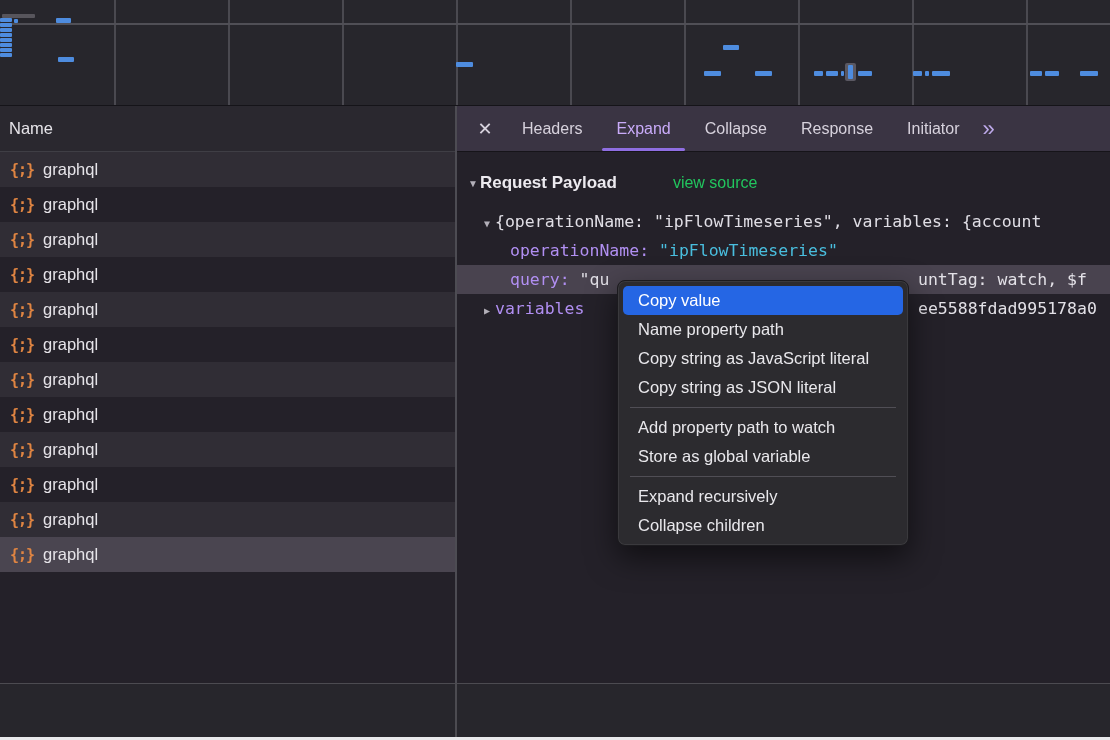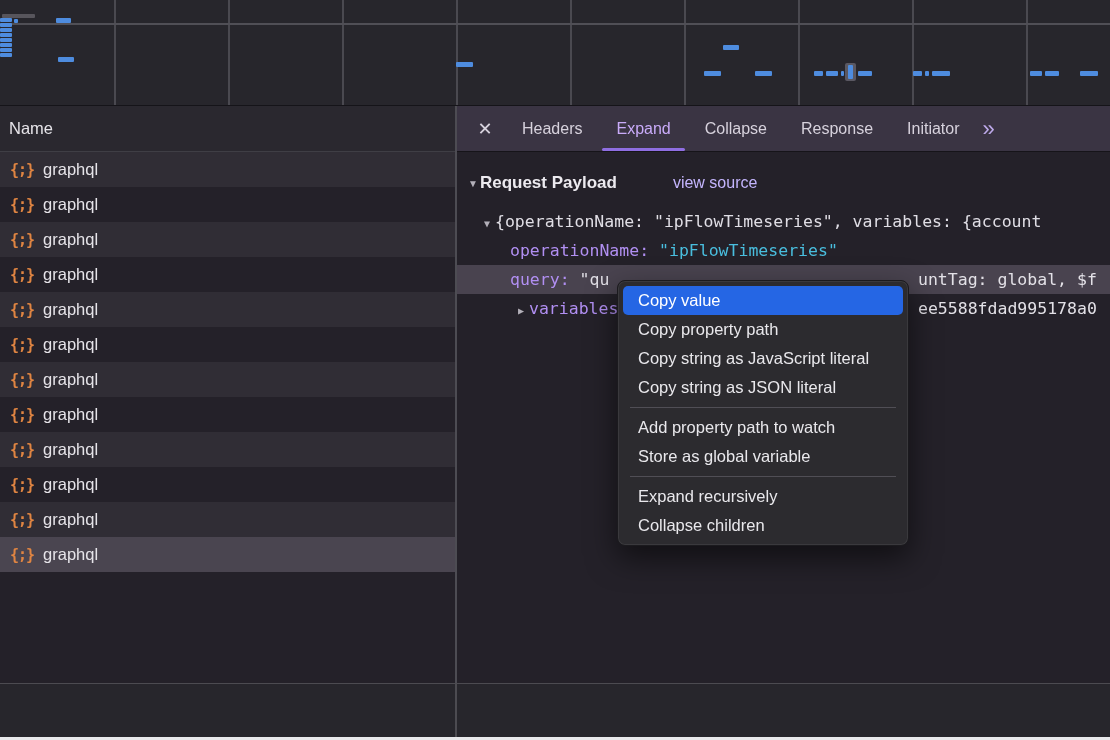--- a/index.html
+++ b/index.html
@@ -36,29 +36,29 @@
   .tab { display:flex; align-items:center; padding:0 17px; color:#d7d2dd; font-size:16px; position:relative; cursor:pointer; }
   .tab.active { color:var(--tab-active); }
   .tab.active::after { content:""; position:absolute; left:3px; right:3px; bottom:0; height:3px; border-radius:2px; background:var(--tab-underline); }
   .tab-more { display:flex; align-items:center; padding:0 10px 0 6px; color:#bda9ea; font-size:22px; cursor:pointer; }
 
   
   .payload { padding-top:15px; position:relative; }
   .section-header { height:32px; display:flex; align-items:center; padding-left:11px; }
   .tri { color:#b3b0b9; font-size:10px; margin-right:2px; }
   .section-title { color:#eceaef; font-size:17px; font-weight:bold; }
-  .view-source { color:#c4b5fd; font-size:16px; margin-left:56px; cursor:pointer; }
+  .view-source { color:#22c55e; font-size:16px; margin-left:56px; cursor:pointer; }
   .tree { margin-top:8px; font-family:"DejaVu Sans Mono", monospace; font-size:16.5px; color:#e0dee5; }
   .tree-row { height:29px; line-height:29px; white-space:nowrap; overflow:hidden; position:relative; }
   .tree-row .tw { color:#b3b0b9; font-size:10px; display:inline-block; width:16px; text-align:center; }
   .tree-row .key { color:var(--key-purple); }
   .tree-row .str { color:var(--string-cyan); }
   .tree-row.r1 { padding-left:22px; }
   .tree-row.r2, .tree-row.r3 { padding-left:53px; }
-  .tree-row.r4 { padding-left:56px; }
+  .tree-row.r4 { padding-left:22px; }
   .tree-row.highlight { background:#49434f; }
   .frag-right { position:absolute; left:461px; top:0; color:#e3e1e7; }
 
   
   .footer { position:absolute; top:683px; left:0; right:0; bottom:3px; background:#27262c; border-top:1.5px solid #4c4b51; }
   .footer .footer-divider { position:absolute; left:455px; top:0; bottom:0; width:2px; background:#4c4b51; }
   .bottom-strip { position:absolute; left:0; right:0; bottom:0; height:3px; background:#e9e9ec; }
 
   
   .context-menu { position:absolute; left:617px; top:280px; width:292px; background:#2c2b2f; border:1px solid #1b1a1e; border-radius:8px; padding:5px 0; box-shadow:0 12px 30px rgba(0,0,0,.55), inset 0 0 0 1px rgba(255,255,255,.07); z-index:50; }
@@ -222,41 +222,41 @@
 
         <div class="tree">
           <div class="tree-row r1">
             <span class="tw">▼</span><span>{operationName: "ipFlowTimeseries", variables: {account</span>
           </div>
           <div class="tree-row r2">
             <span class="key">operationName:</span>&nbsp;<span class="str">"ipFlowTimeseries"</span>
           </div>
           <div class="tree-row r3 highlight">
             <span class="key">query:</span>&nbsp;<span>"qu</span>
-            <span class="frag-right">untTag: global, $f</span>
+            <span class="frag-right">untTag: watch, $f</span>
           </div>
           <div class="tree-row r4">
             <span class="tw">▶</span><span class="key">variables</span>
             <span class="frag-right">ee5588fdad995178a0</span>
           </div>
         </div>
       </div>
     </div>
   </div>
 
   <div class="footer">
     <div class="footer-divider"></div>
   </div>
   <div class="bottom-strip"></div>
 
   <div class="context-menu">
     <div id="menu-items">
   <div class="menu-item highlighted">Copy value</div>
 
-  <div class="menu-item">Copy property path</div>
+  <div class="menu-item">Name property path</div>
 
 
   <div class="menu-item">Copy string as JavaScript literal</div>
 
   <div class="menu-item">Copy string as JSON literal</div>
 <div class="menu-sep"></div>
   <div class="menu-item">Add property path to watch</div>
 
   <div class="menu-item">Store as global variable</div>
 <div class="menu-sep"></div>

